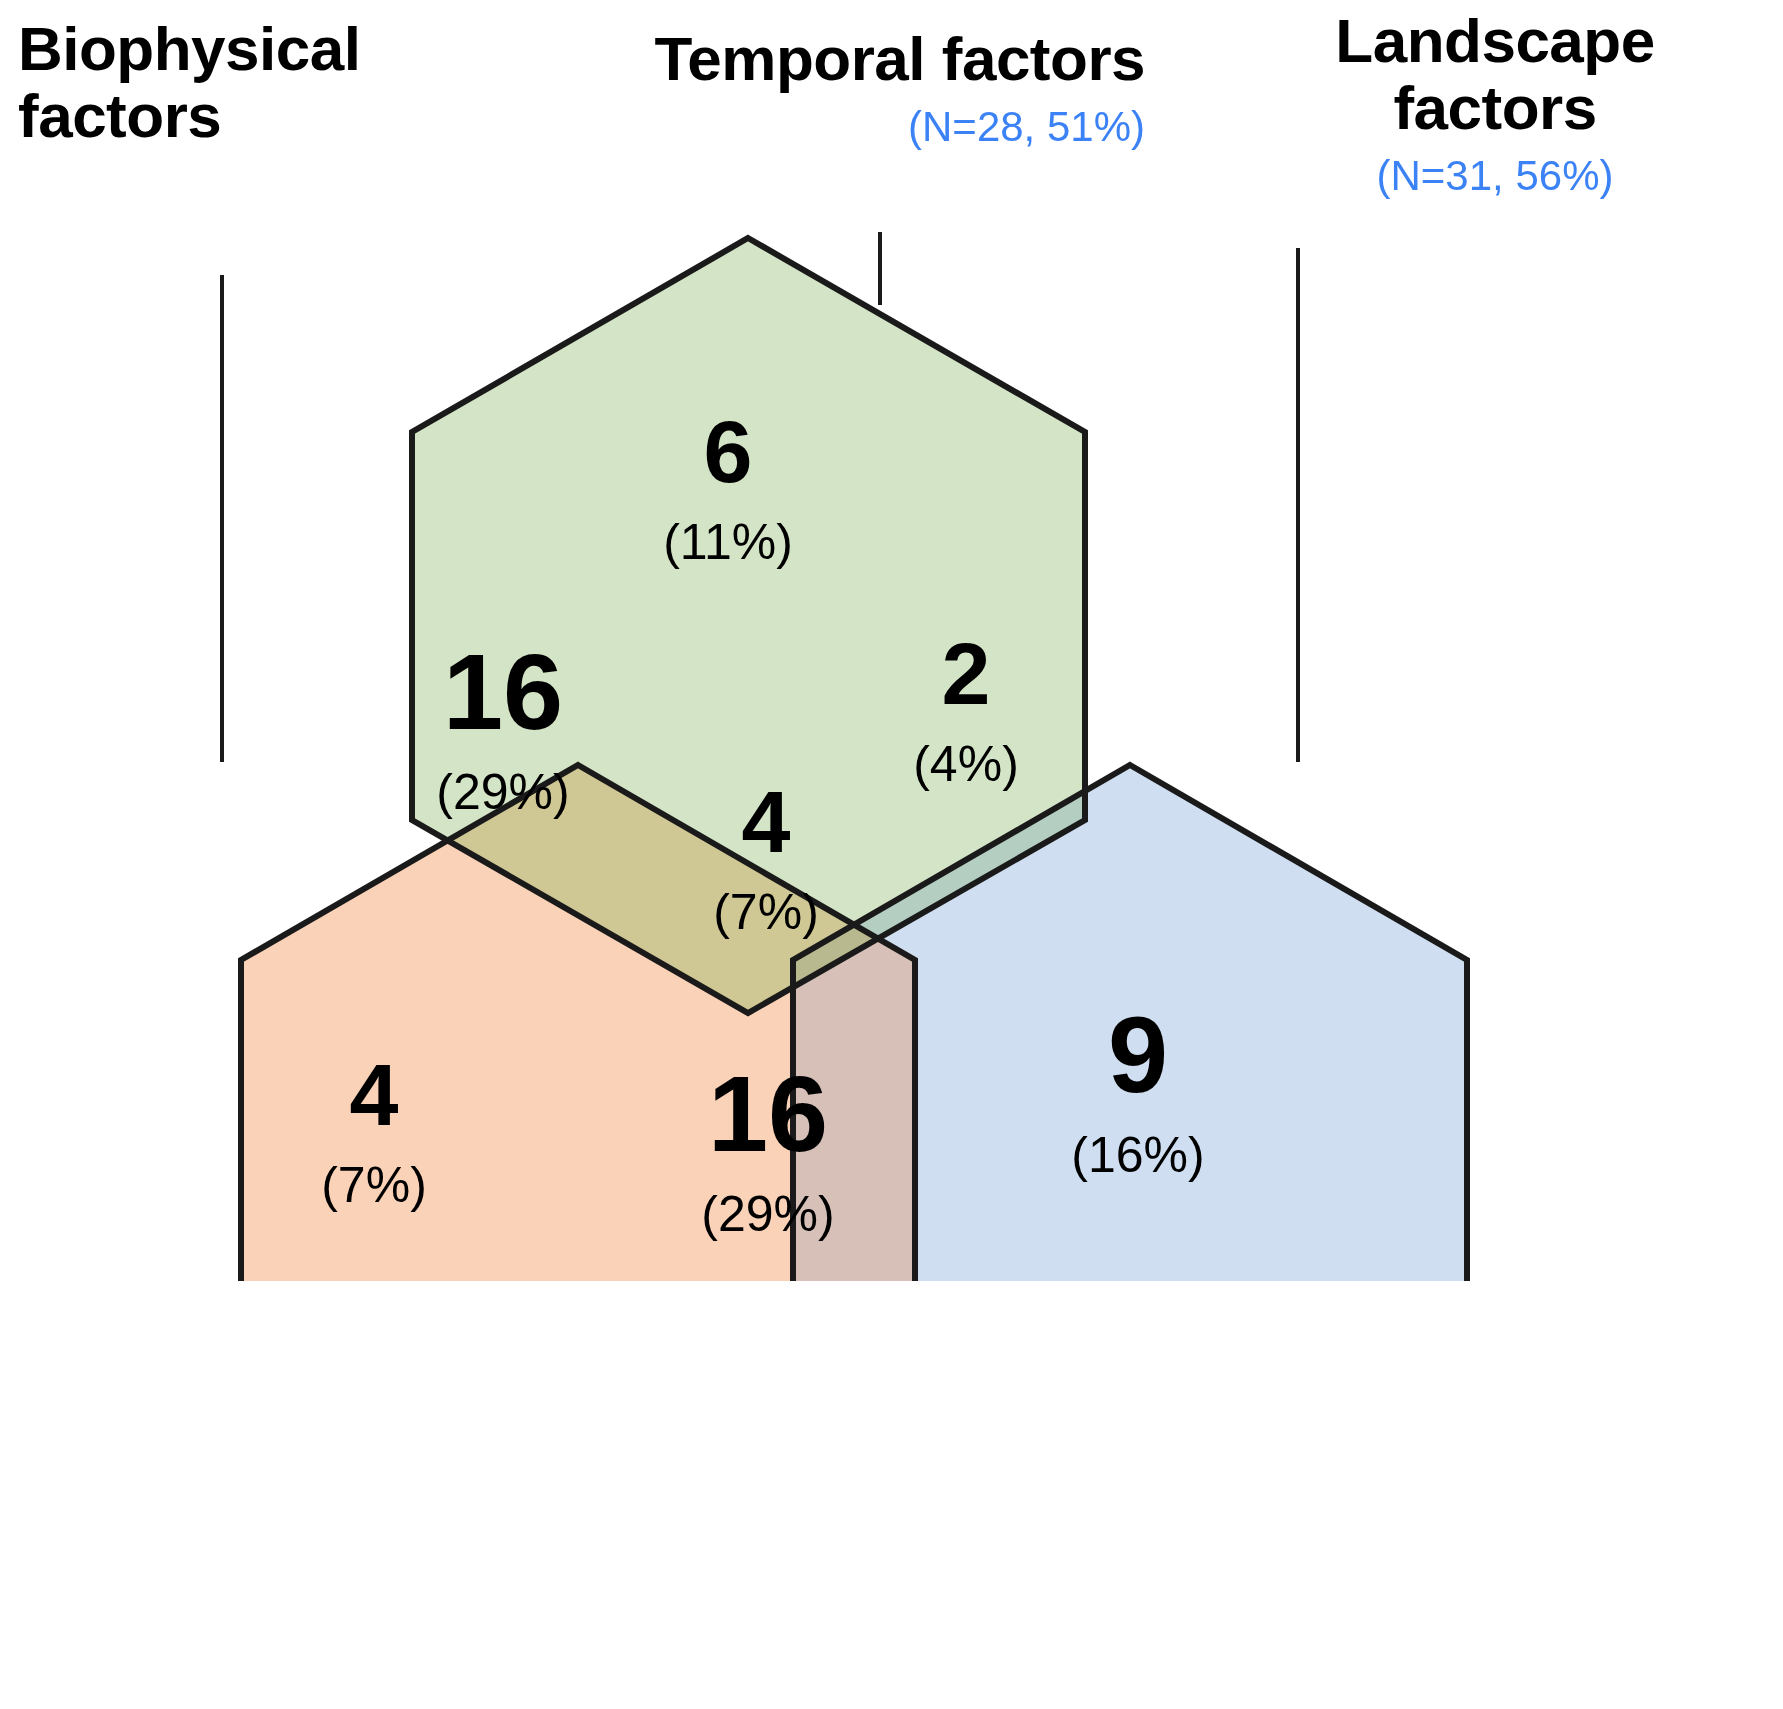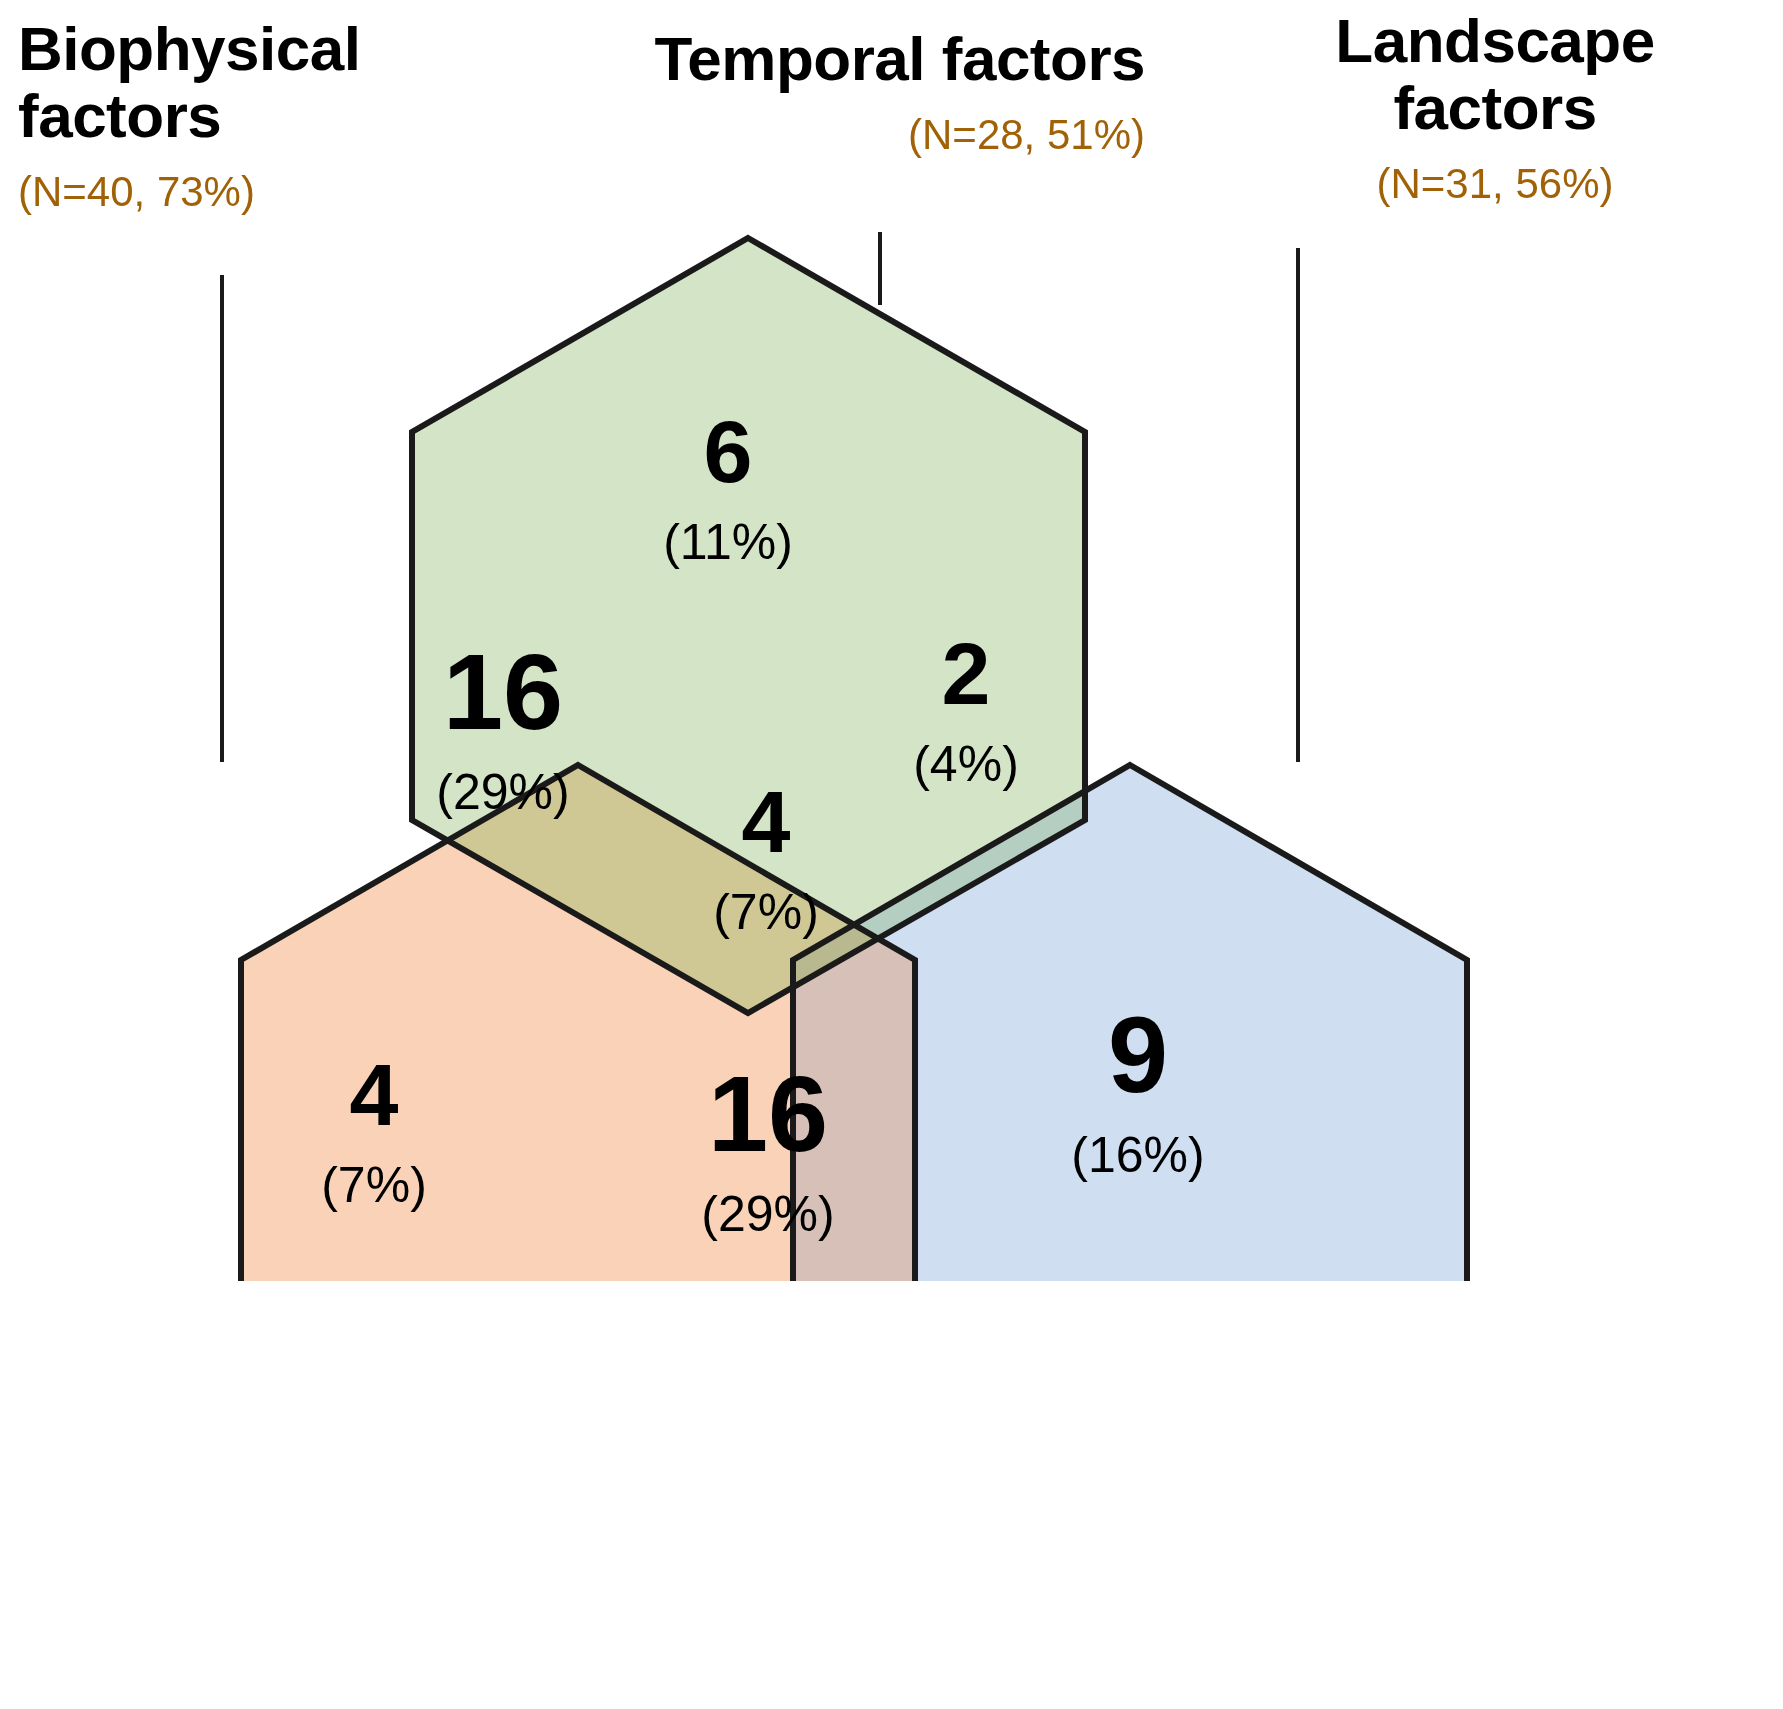--- a/index.html
+++ b/index.html
@@ -29,22 +29,22 @@
     font-weight: bold;
     line-height: 1.08;
     letter-spacing: -0.5px;
     color: #000000;
     white-space: pre-line;
   }
   .group-sub {
     font-size: 42px;
     font-weight: normal;
     line-height: 1.15;
-    margin-top: 18px;
-    color: #a16207;
+    margin-top: 10px;
+    color: #3b82f6;
   }
 
   #label-biophysical { left: 18px; top: 16px; width: 430px; text-align: left; }
   #label-temporal    { left: 585px; top: 26px; width: 560px; text-align: right; }
   #label-landscape   { left: 1215px; top: 8px;  width: 560px; text-align: center; }
 
   
   #venn-svg {
     position: absolute;
     left: 0;
@@ -81,21 +81,20 @@
   }
 </style>
 </head>
 <body>
 
 <div id="page">
 
   <div class="group-label" id="label-biophysical">
     <div class="group-title">Biophysical
 factors</div>
-    <div class="group-sub">(N=40, 73%)</div>
   </div>
 
   <div class="group-label" id="label-temporal">
     <div class="group-title">Temporal factors</div>
     <div class="group-sub">(N=28, 51%)</div>
   </div>
 
   <div class="group-label" id="label-landscape">
     <div class="group-title">Landscape
 factors</div>

